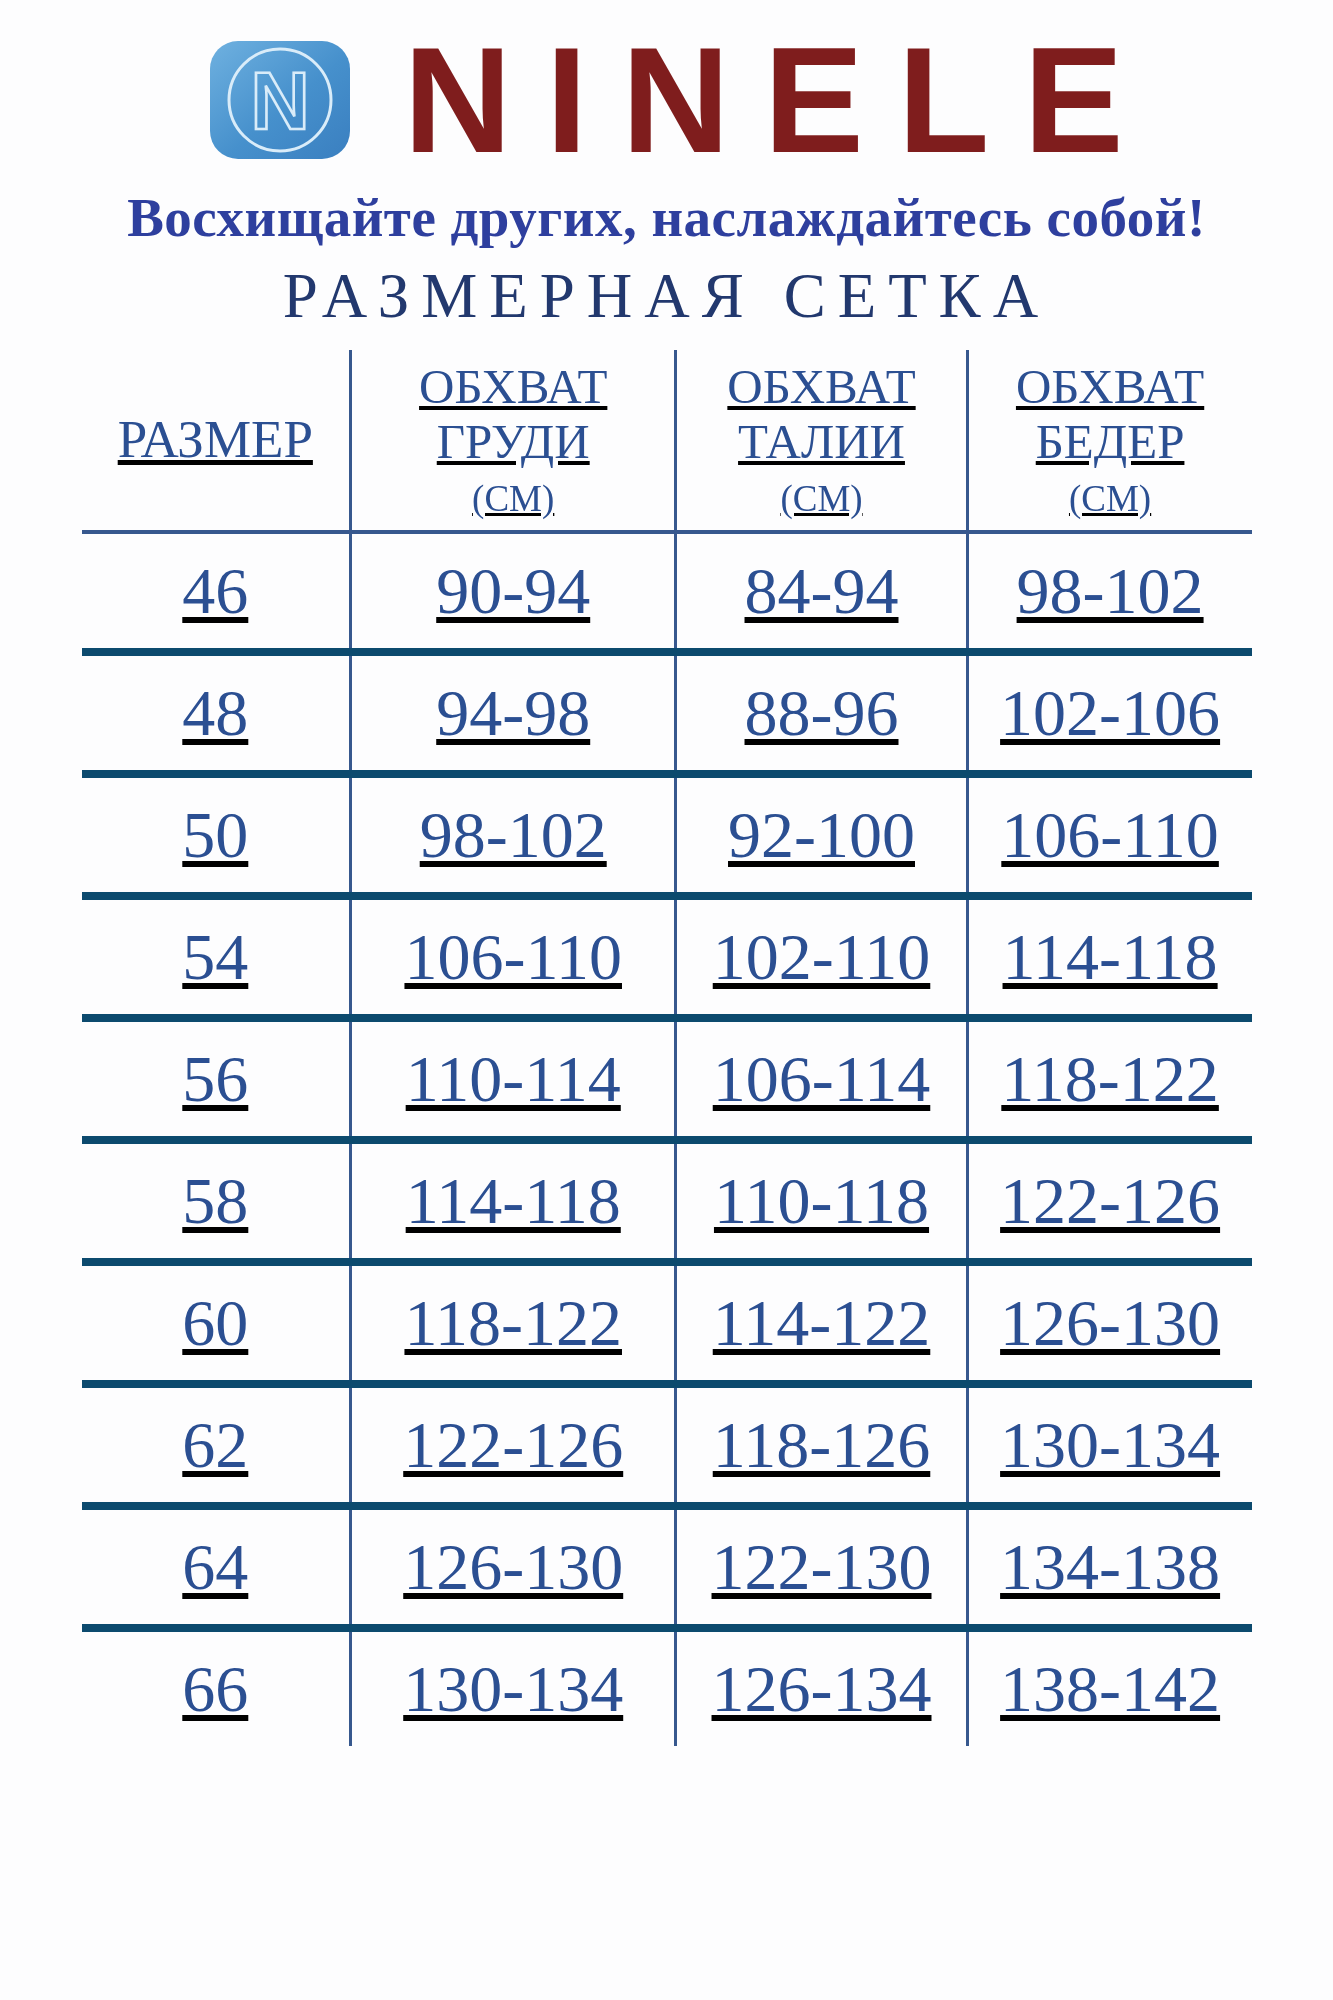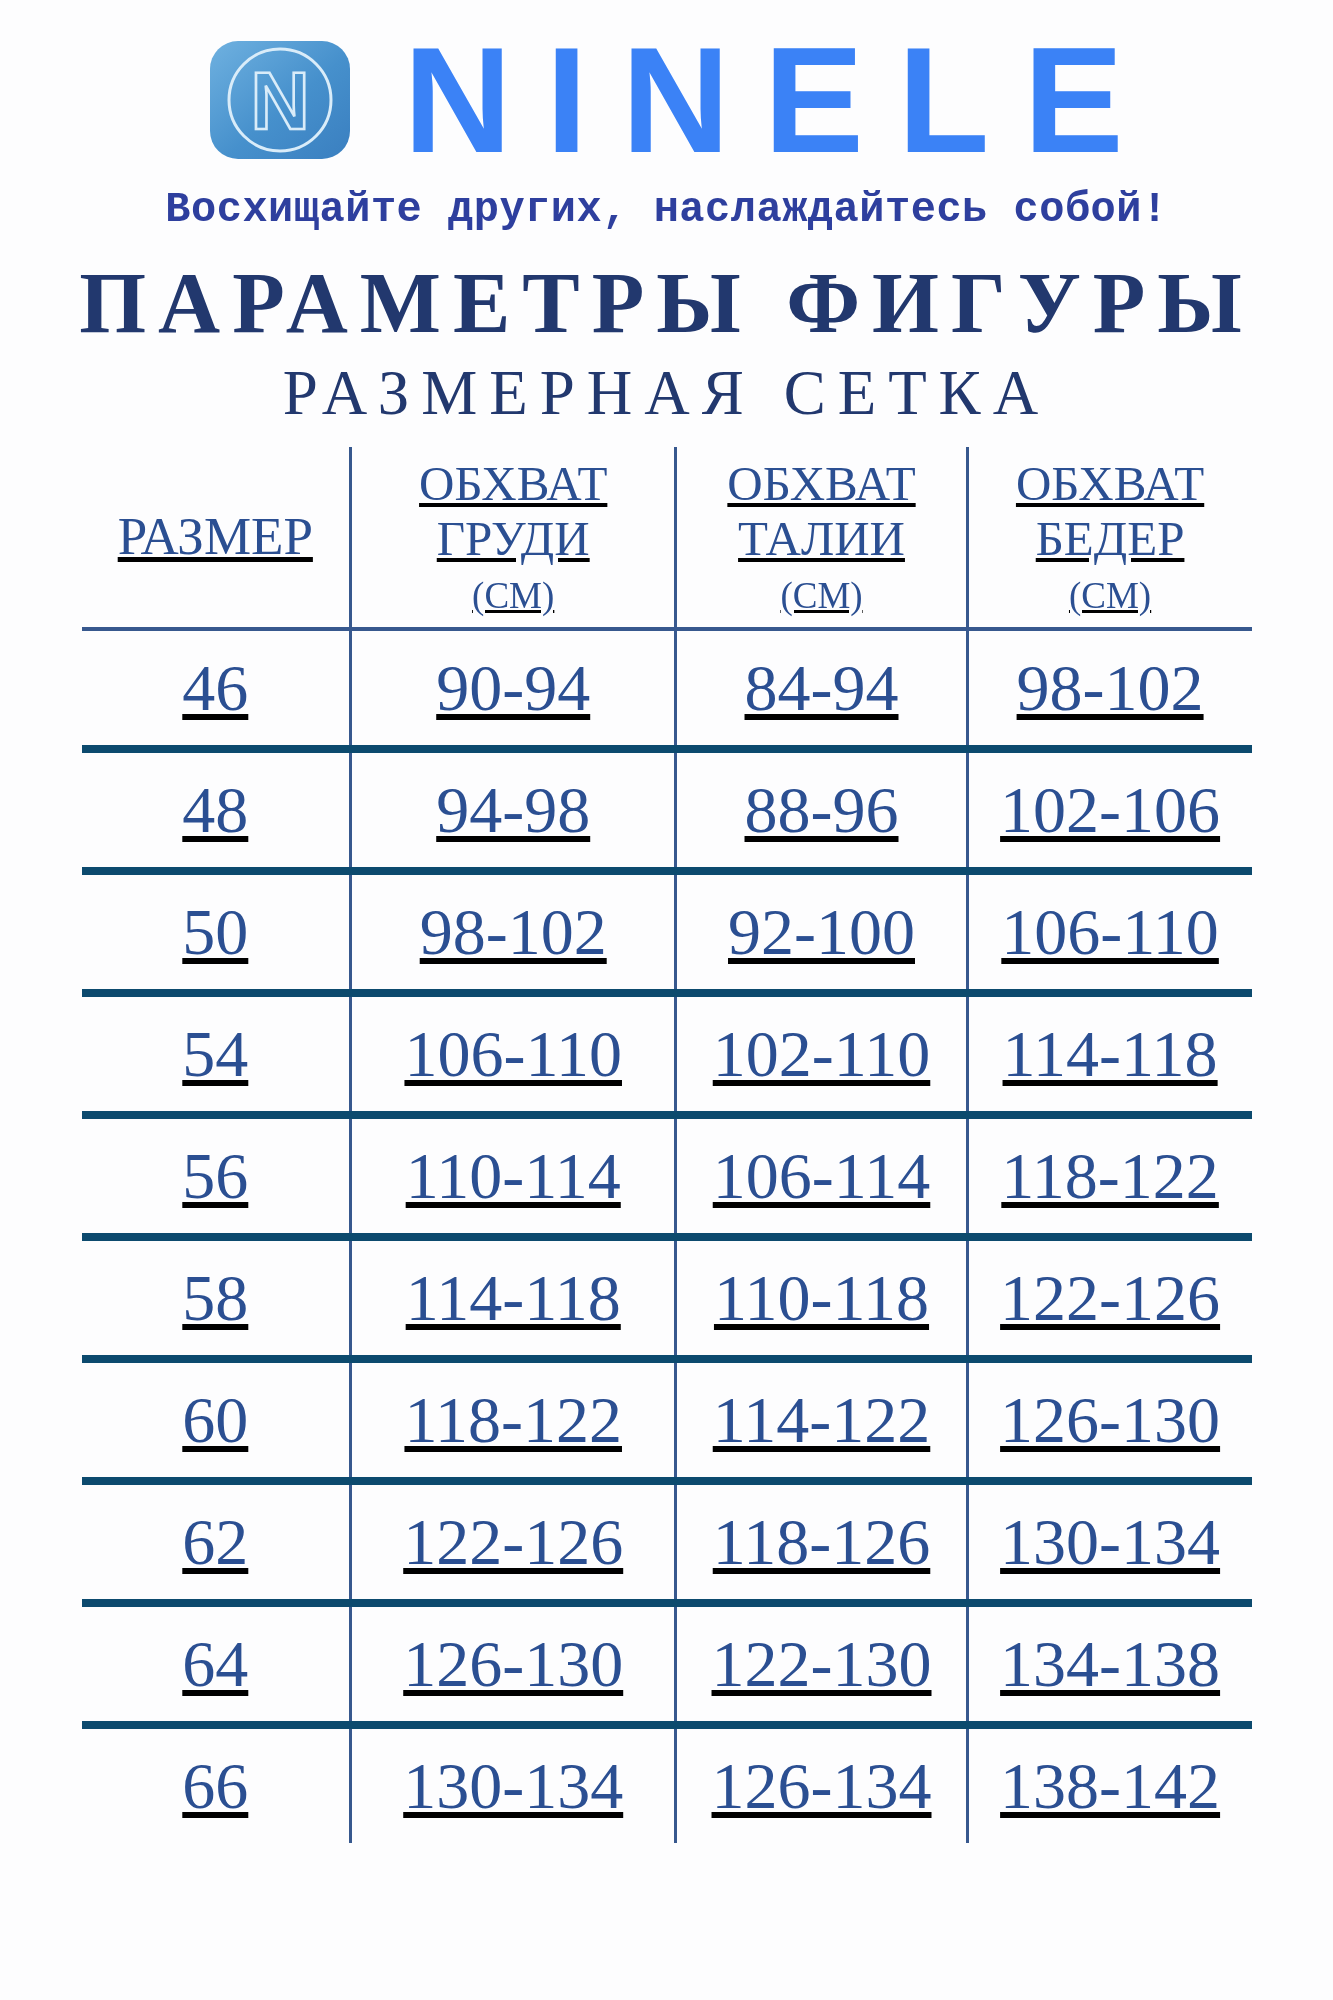--- a/index.html
+++ b/index.html
@@ -26,29 +26,29 @@
     height: 128px;
   }
   .logo-icon { width: 142px; height: 120px; flex: 0 0 auto; }
   .wordmark {
     font-family: "Liberation Sans", sans-serif;
     font-weight: 700;
     font-size: 150px;
     line-height: 1;
     letter-spacing: 34px;
     margin-right: -34px;
-    color: #3b82f6;
+    color: #7f1d1d;
     white-space: nowrap;
   }
   .tagline {
     margin-top: 22px;
     text-align: center;
-    font-family: Liberation Mono, monospace;
+    font-family: Liberation Serif, serif;
     font-weight: 700;
-    font-size: 42px;
+    font-size: 55px;
     letter-spacing: 0.5px;
     color: #2e3f9e;
     white-space: nowrap;
   }
 
   
   .title {
     margin-top: 26px;
     text-align: center;
     font-weight: 700;
@@ -118,21 +118,20 @@
       </defs>
       <rect x="1" y="1" width="140" height="118" rx="28" fill="url(#lgIcon)"></rect>
       <ellipse cx="71" cy="60" rx="51" ry="51" fill="none" stroke="#d9ecf9" stroke-width="3"></ellipse>
       <text x="71" y="89" text-anchor="middle" font-family="Liberation Sans, sans-serif" font-weight="700" font-size="82" fill="none" stroke="#d9ecf9" stroke-width="2.6">N</text>
     </svg>
     <div class="wordmark">NINELE</div>
   </div>
 
   <div class="tagline">Восхищайте других, наслаждайтесь собой!</div>
 
-  <div class="title">ПАРАМЕТРЫ ФИГУРЫ</div>
   <div class="subtitle">РАЗМЕРНАЯ СЕТКА</div>
 
   <table class="size-grid">
     <colgroup>
       <col style="width:23%">
       <col style="width:27.8%">
       <col style="width:24.9%">
       <col style="width:24.3%">
     </colgroup>
     <thead>

